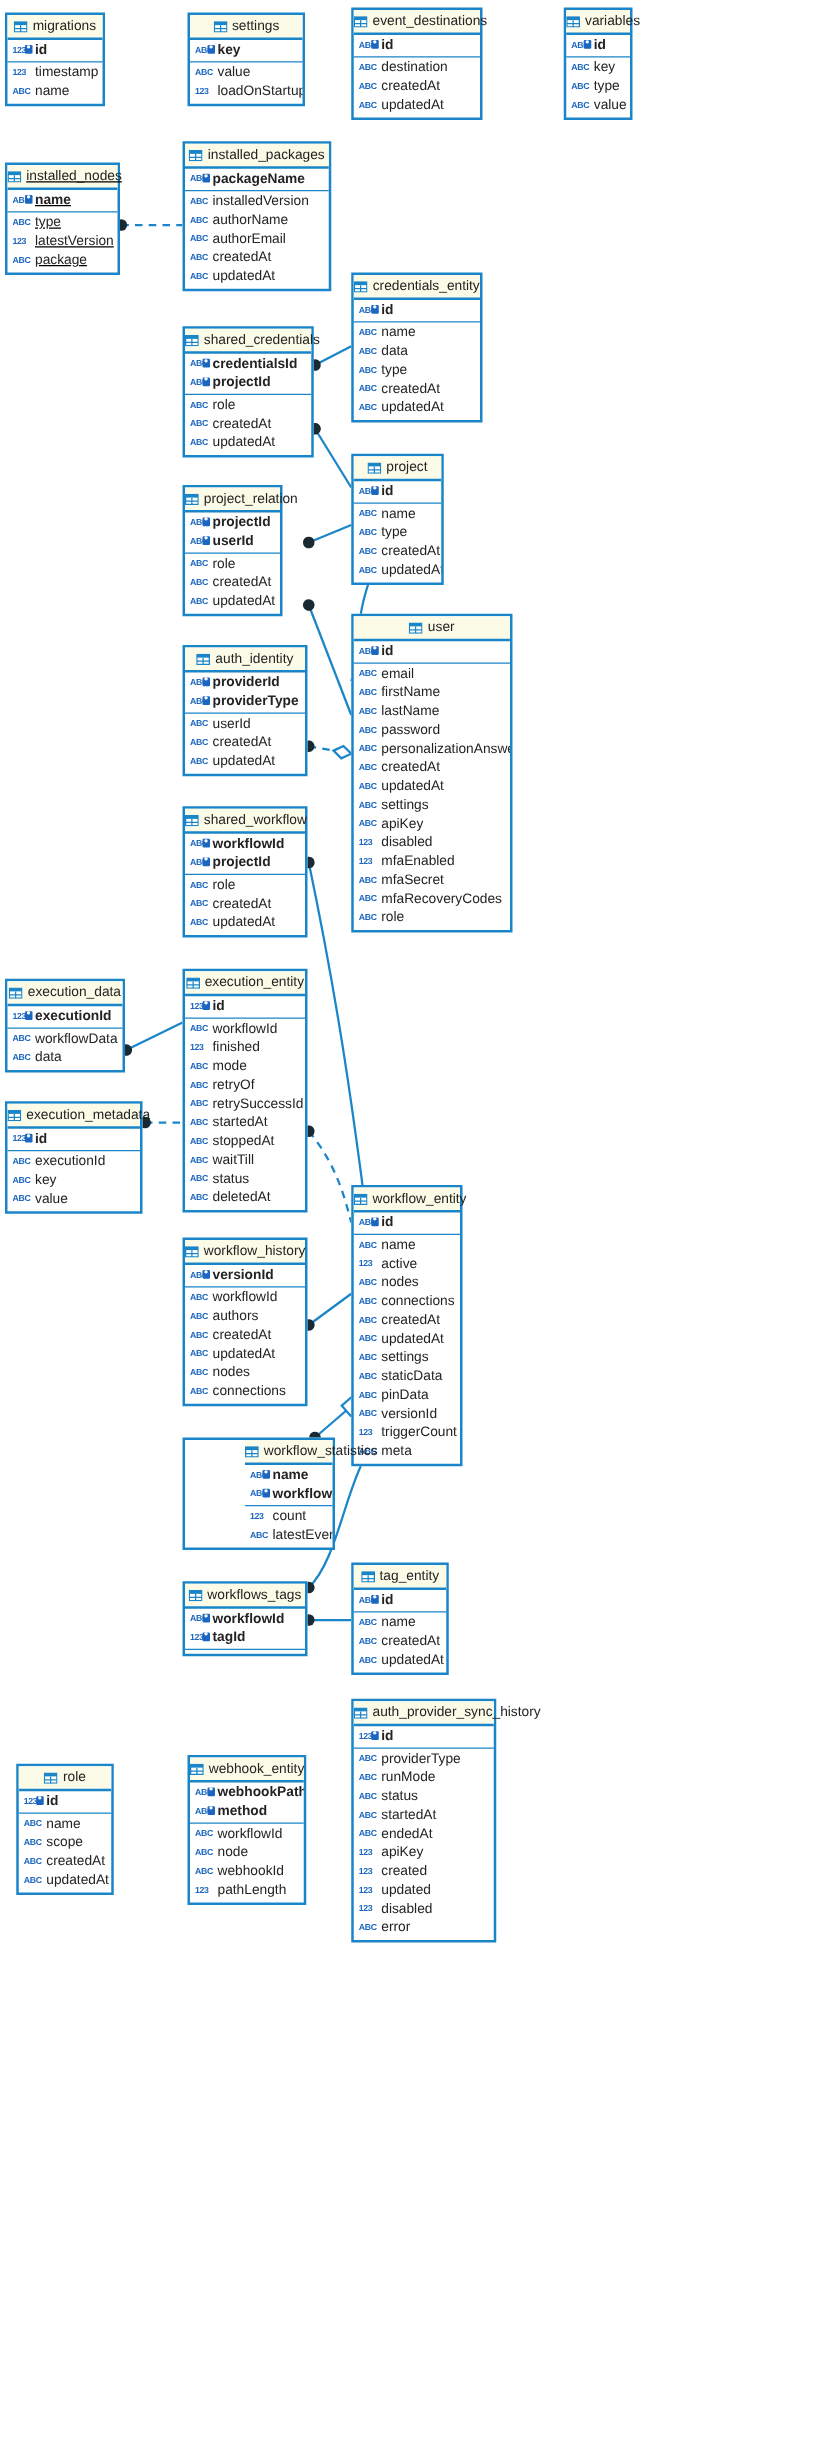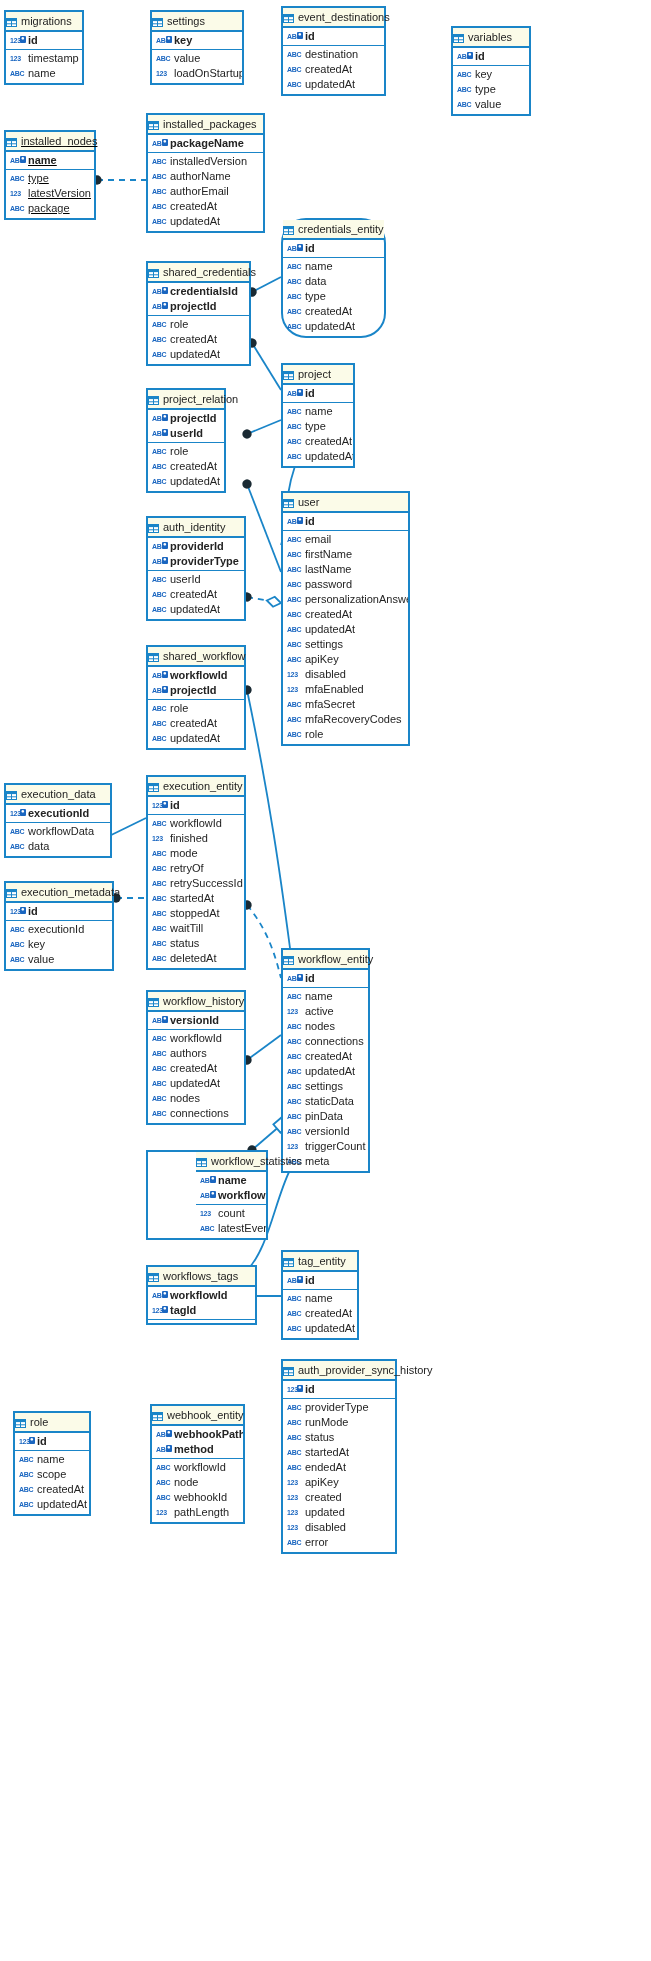--- a/index.html
+++ b/index.html
@@ -3,21 +3,21 @@
 <meta charset="utf-8">
 <style>
   html,body{margin:0;padding:0;background:#ffffff;}
   body{width:651px;height:1961px;position:relative;overflow:hidden;
        font-family:"Liberation Sans","DejaVu Sans",sans-serif;}
   #canvas{position:absolute;left:0;top:0;width:651px;height:1961px;}
   #edges{position:absolute;left:0;top:0;width:651px;height:1961px;pointer-events:none;}
 
   .tbl{position:absolute;border:2px solid #1a85c8;background:#ffffff;box-sizing:border-box;}
   .tbl-hdr{background:#fbfbe8;border-bottom:2px solid #1a85c8;
-           height:18px;line-height:18px;
+           height:18px;line-height:18px;text-align:center;
            font-size:11px;color:#232323;position:relative;white-space:nowrap;}
   .tbl-hdr .gicon{display:inline-block;vertical-align:-2px;margin-right:4px;}
   .pk-sec{border-bottom:1px solid #1a85c8;padding:1px 0 1px 0;}
   .col-sec{padding:1px 0 2px 0;}
   .fld{height:15px;line-height:15px;font-size:11px;color:#232323;
        white-space:nowrap;padding-left:4px;overflow:hidden;}
   .fld.pk{font-weight:bold;}
   .ti{display:inline-block;width:17px;font-size:7px;font-weight:bold;
       color:#1a66c0;letter-spacing:-0.3px;vertical-align:1px;position:relative;}
   .ti i{font-style:normal;}
@@ -117,21 +117,21 @@
           </svg></span><span>event_destinations</span></div>
       <div class="pk-sec">
         <div class="fld pk"><span class="ti keyed"><i>ABC</i><em>●</em></span><span class="fname">id</span></div>
       </div>
       <div class="col-sec">
         <div class="fld"><span class="ti"><i>ABC</i></span><span class="fname">destination</span></div>
         <div class="fld"><span class="ti"><i>ABC</i></span><span class="fname">createdAt</span></div>
         <div class="fld"><span class="ti"><i>ABC</i></span><span class="fname">updatedAt</span></div>
       </div>
     </div>
-    <div class="tbl" style="left: 451px; top: 6px; width: 80px; margin-top: 20px;">
+    <div class="tbl" style="left: 451px; top: 6px; width: 55px;">
       <div class="tbl-hdr"><span class="gicon"><svg width="11" height="9" viewBox="0 0 11 9">
             <rect x="0.5" y="0.5" width="10" height="8" fill="#ffffff" stroke="#1a85c8"></rect>
             <rect x="0.5" y="0.5" width="10" height="2.6" fill="#1a85c8"></rect>
             <line x1="5.5" y1="3.1" x2="5.5" y2="8.5" stroke="#1a85c8"></line>
             <line x1="0.5" y1="5.8" x2="10.5" y2="5.8" stroke="#1a85c8"></line>
           </svg></span><span>variables</span></div>
       <div class="pk-sec">
         <div class="fld pk"><span class="ti keyed"><i>ABC</i><em>●</em></span><span class="fname">id</span></div>
       </div>
       <div class="col-sec">
@@ -167,21 +167,21 @@
         <div class="fld pk"><span class="ti keyed"><i>ABC</i><em>●</em></span><span class="fname">packageName</span></div>
       </div>
       <div class="col-sec">
         <div class="fld"><span class="ti"><i>ABC</i></span><span class="fname">installedVersion</span></div>
         <div class="fld"><span class="ti"><i>ABC</i></span><span class="fname">authorName</span></div>
         <div class="fld"><span class="ti"><i>ABC</i></span><span class="fname">authorEmail</span></div>
         <div class="fld"><span class="ti"><i>ABC</i></span><span class="fname">createdAt</span></div>
         <div class="fld"><span class="ti"><i>ABC</i></span><span class="fname">updatedAt</span></div>
       </div>
     </div>
-    <div class="tbl" style="left: 281px; top: 218px; width: 105px; border-radius: 25px;">
+    <div class="tbl" style="left: 281px; top: 218px; width: 105px;">
       <div class="tbl-hdr"><span class="gicon"><svg width="11" height="9" viewBox="0 0 11 9">
             <rect x="0.5" y="0.5" width="10" height="8" fill="#ffffff" stroke="#1a85c8"></rect>
             <rect x="0.5" y="0.5" width="10" height="2.6" fill="#1a85c8"></rect>
             <line x1="5.5" y1="3.1" x2="5.5" y2="8.5" stroke="#1a85c8"></line>
             <line x1="0.5" y1="5.8" x2="10.5" y2="5.8" stroke="#1a85c8"></line>
           </svg></span><span>credentials_entity</span></div>
       <div class="pk-sec">
         <div class="fld pk"><span class="ti keyed"><i>ABC</i><em>●</em></span><span class="fname">id</span></div>
       </div>
       <div class="col-sec">
@@ -297,21 +297,21 @@
       <div class="pk-sec">
         <div class="fld pk"><span class="ti keyed"><i>ABC</i><em>●</em></span><span class="fname">workflowId</span></div>
         <div class="fld pk"><span class="ti keyed"><i>ABC</i><em>●</em></span><span class="fname">projectId</span></div>
       </div>
       <div class="col-sec">
         <div class="fld"><span class="ti"><i>ABC</i></span><span class="fname">role</span></div>
         <div class="fld"><span class="ti"><i>ABC</i></span><span class="fname">createdAt</span></div>
         <div class="fld"><span class="ti"><i>ABC</i></span><span class="fname">updatedAt</span></div>
       </div>
     </div>
-    <div class="tbl" style="left: 4px; top: 783px; width: 108px;">
+    <div class="tbl" style="left: 4px; top: 783px; width: 96px;">
       <div class="tbl-hdr"><span class="gicon"><svg width="11" height="9" viewBox="0 0 11 9">
             <rect x="0.5" y="0.5" width="10" height="8" fill="#ffffff" stroke="#1a85c8"></rect>
             <rect x="0.5" y="0.5" width="10" height="2.6" fill="#1a85c8"></rect>
             <line x1="5.5" y1="3.1" x2="5.5" y2="8.5" stroke="#1a85c8"></line>
             <line x1="0.5" y1="5.8" x2="10.5" y2="5.8" stroke="#1a85c8"></line>
           </svg></span><span>execution_data</span></div>
       <div class="pk-sec">
         <div class="fld pk"><span class="ti keyed"><i>123</i><em>●</em></span><span class="fname">executionId</span></div>
       </div>
       <div class="col-sec">
@@ -411,21 +411,21 @@
           </svg></span><span>workflow_statistics</span></div>
       <div class="pk-sec">
         <div class="fld pk"><span class="ti keyed"><i>ABC</i><em>●</em></span><span class="fname">name</span></div>
         <div class="fld pk"><span class="ti keyed"><i>ABC</i><em>●</em></span><span class="fname">workflowId</span></div>
       </div>
       <div class="col-sec">
         <div class="fld"><span class="ti"><i>123</i></span><span class="fname">count</span></div>
         <div class="fld"><span class="ti"><i>ABC</i></span><span class="fname">latestEvent</span></div>
       </div>
     </div>
-    <div class="tbl" style="left: 146px; top: 1265px; width: 111px;">
+    <div class="tbl" style="left: 146px; top: 1265px; width: 100px;">
       <div class="tbl-hdr"><span class="gicon"><svg width="11" height="9" viewBox="0 0 11 9">
             <rect x="0.5" y="0.5" width="10" height="8" fill="#ffffff" stroke="#1a85c8"></rect>
             <rect x="0.5" y="0.5" width="10" height="2.6" fill="#1a85c8"></rect>
             <line x1="5.5" y1="3.1" x2="5.5" y2="8.5" stroke="#1a85c8"></line>
             <line x1="0.5" y1="5.8" x2="10.5" y2="5.8" stroke="#1a85c8"></line>
           </svg></span><span>workflows_tags</span></div>
       <div class="pk-sec">
         <div class="fld pk"><span class="ti keyed"><i>ABC</i><em>●</em></span><span class="fname">workflowId</span></div>
         <div class="fld pk"><span class="ti keyed"><i>123</i><em>●</em></span><span class="fname">tagId</span></div>
       </div>

